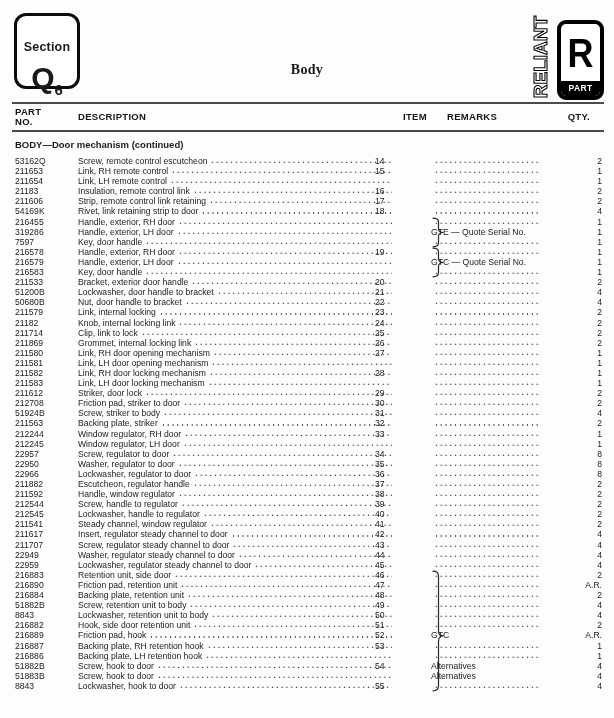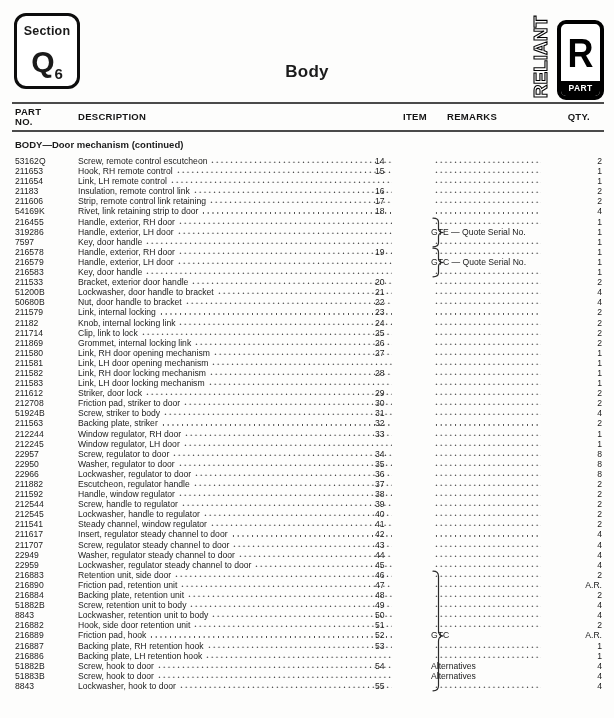--- a/index.html
+++ b/index.html
@@ -8,26 +8,26 @@
     position:relative; width:614px; height:718px; margin:0 auto;
     background:#fdfdfc; overflow:hidden;
     font-family:"Liberation Sans", sans-serif; color:#1b1b1b;
   }
   
   .section-badge{
     position:absolute; left:14px; top:13px; width:60px; height:70px;
     border:3.5px solid #0d0d0d; border-radius:12px; background:#fff;
     display:flex; flex-direction:column; align-items:center;
   }
-  .section-badge .s-word{font-size:12.5px; font-weight:bold; margin-top:8px; letter-spacing:0.2px;}
+  .section-badge .s-word{font-size:12.5px; font-weight:bold; margin-top:24px; letter-spacing:0.2px;}
   .section-badge .s-code{font-size:30px; font-weight:bold; line-height:42px; margin-top:3px;}
   .section-badge .s-code sub{font-size:15px; font-weight:bold;}
   .page-title{
     position:absolute; left:0; right:0; top:62px; text-align:center;
-    font-size:17px; font-weight:bold; letter-spacing:0.3px;
+    font-size:14px; font-weight:bold; letter-spacing:0.3px;font-family:Liberation Serif, serif;
   }
   .reliant-vert{
     position:absolute; left:529px; top:15px; width:84px; height:24px;
     transform:rotate(-90deg) translateX(-84px); transform-origin:0 0;
     font-size:19px; font-weight:bold; text-align:center; line-height:24px;
     color:#ffffff; -webkit-text-stroke:1.1px #000; letter-spacing:0px; white-space:nowrap;
   }
   .rpart-badge{
     position:absolute; left:557px; top:20px; width:39px; height:72px;
     border:4px solid #000; border-radius:9px; background:#fff;
@@ -113,21 +113,21 @@
       <span class="c-remarks">
           <span class="rt"></span>
           <span class="leader"></span>
         </span>
       <span class="c-qty">2</span>
     </div>
 
     <div class="row">
       <span class="c-part">211653</span>
       <span class="c-desc">
-          <span class="dt">Hook, RH remote control</span>
+          <span class="dt">Link, RH remote control</span>
           <span class="leader"></span>
         </span>
       <span class="c-item">15</span>
       <span class="c-remarks">
           <span class="rt"></span>
           <span class="leader"></span>
         </span>
       <span class="c-qty">1</span>
     </div>
 

